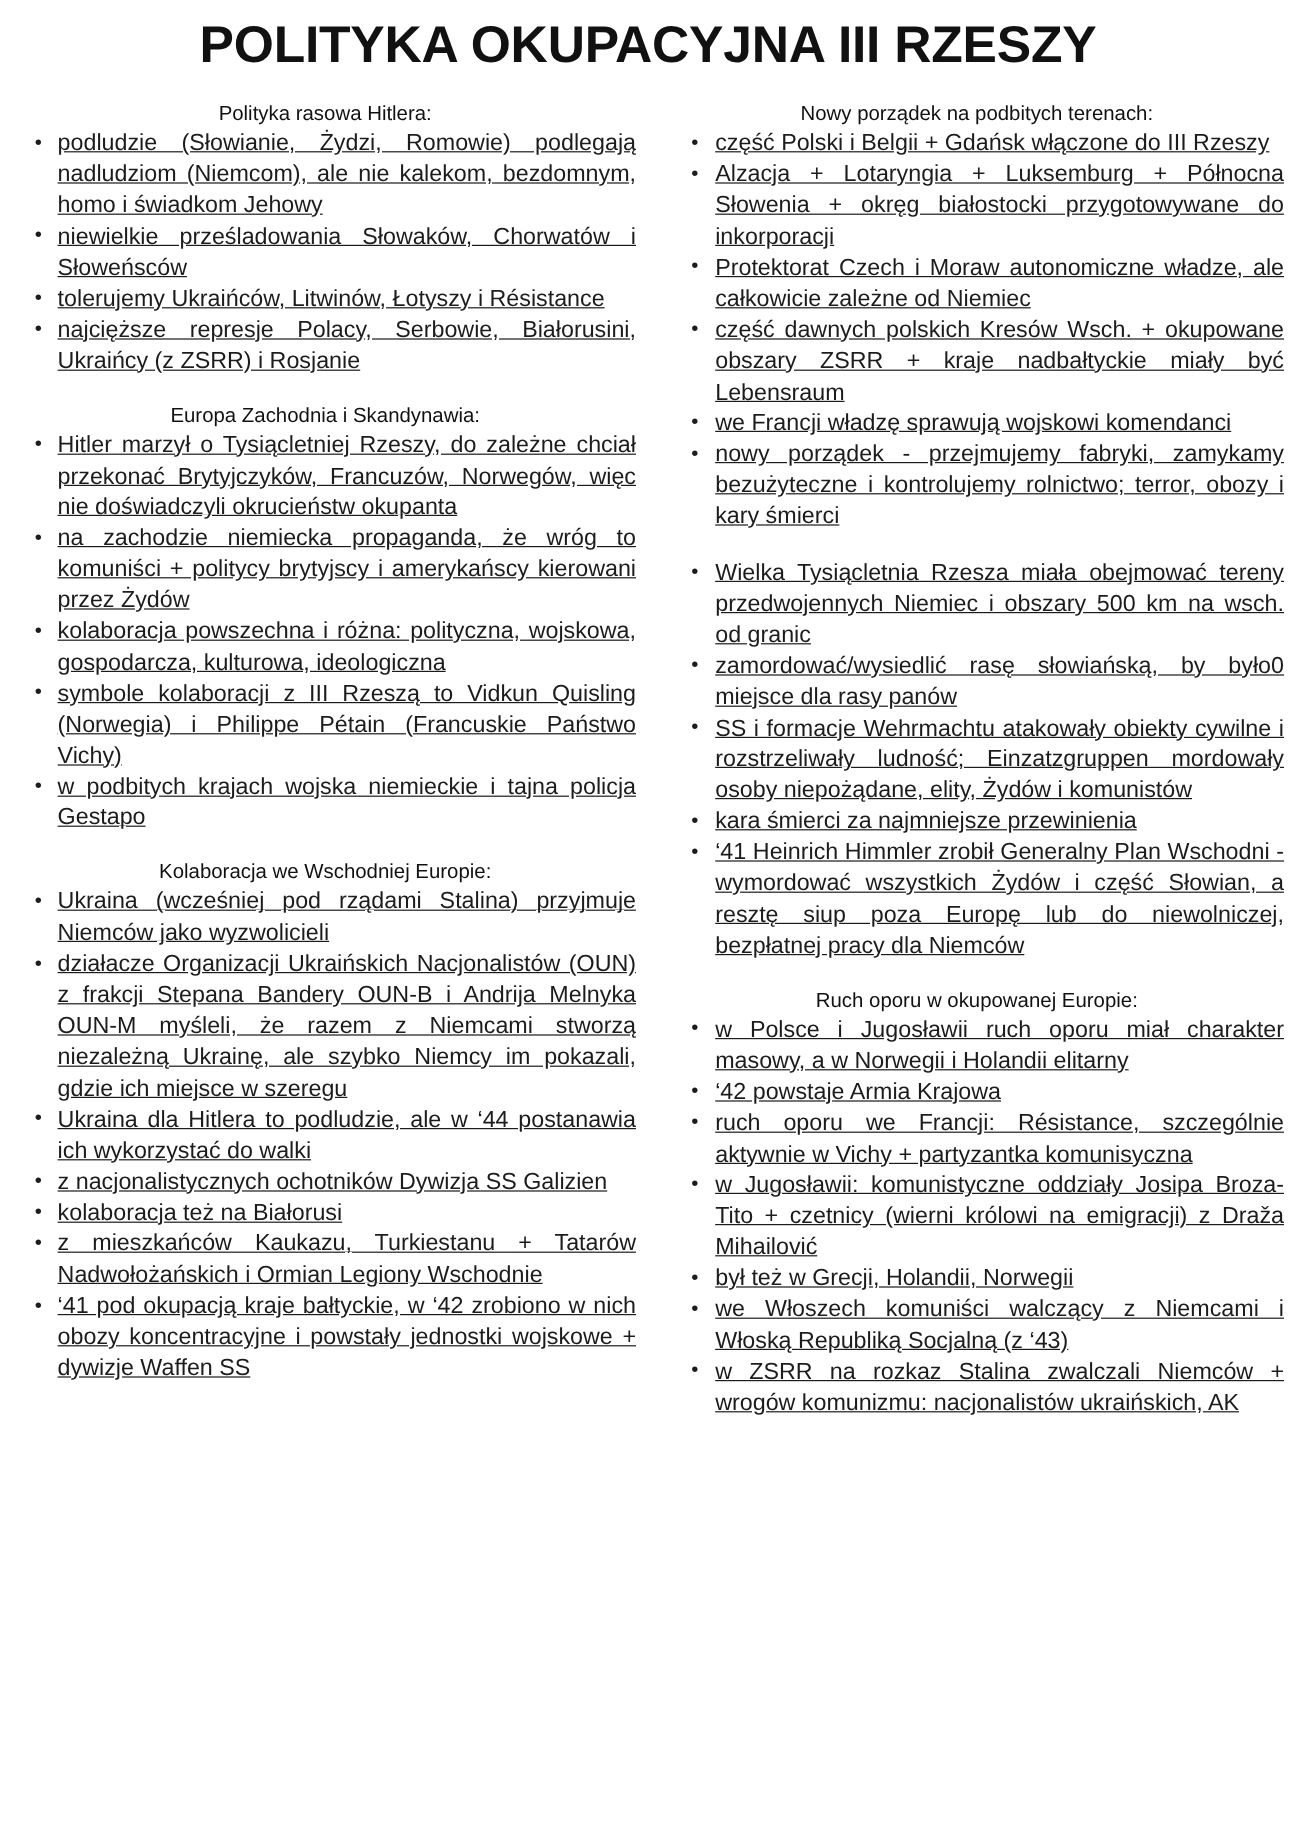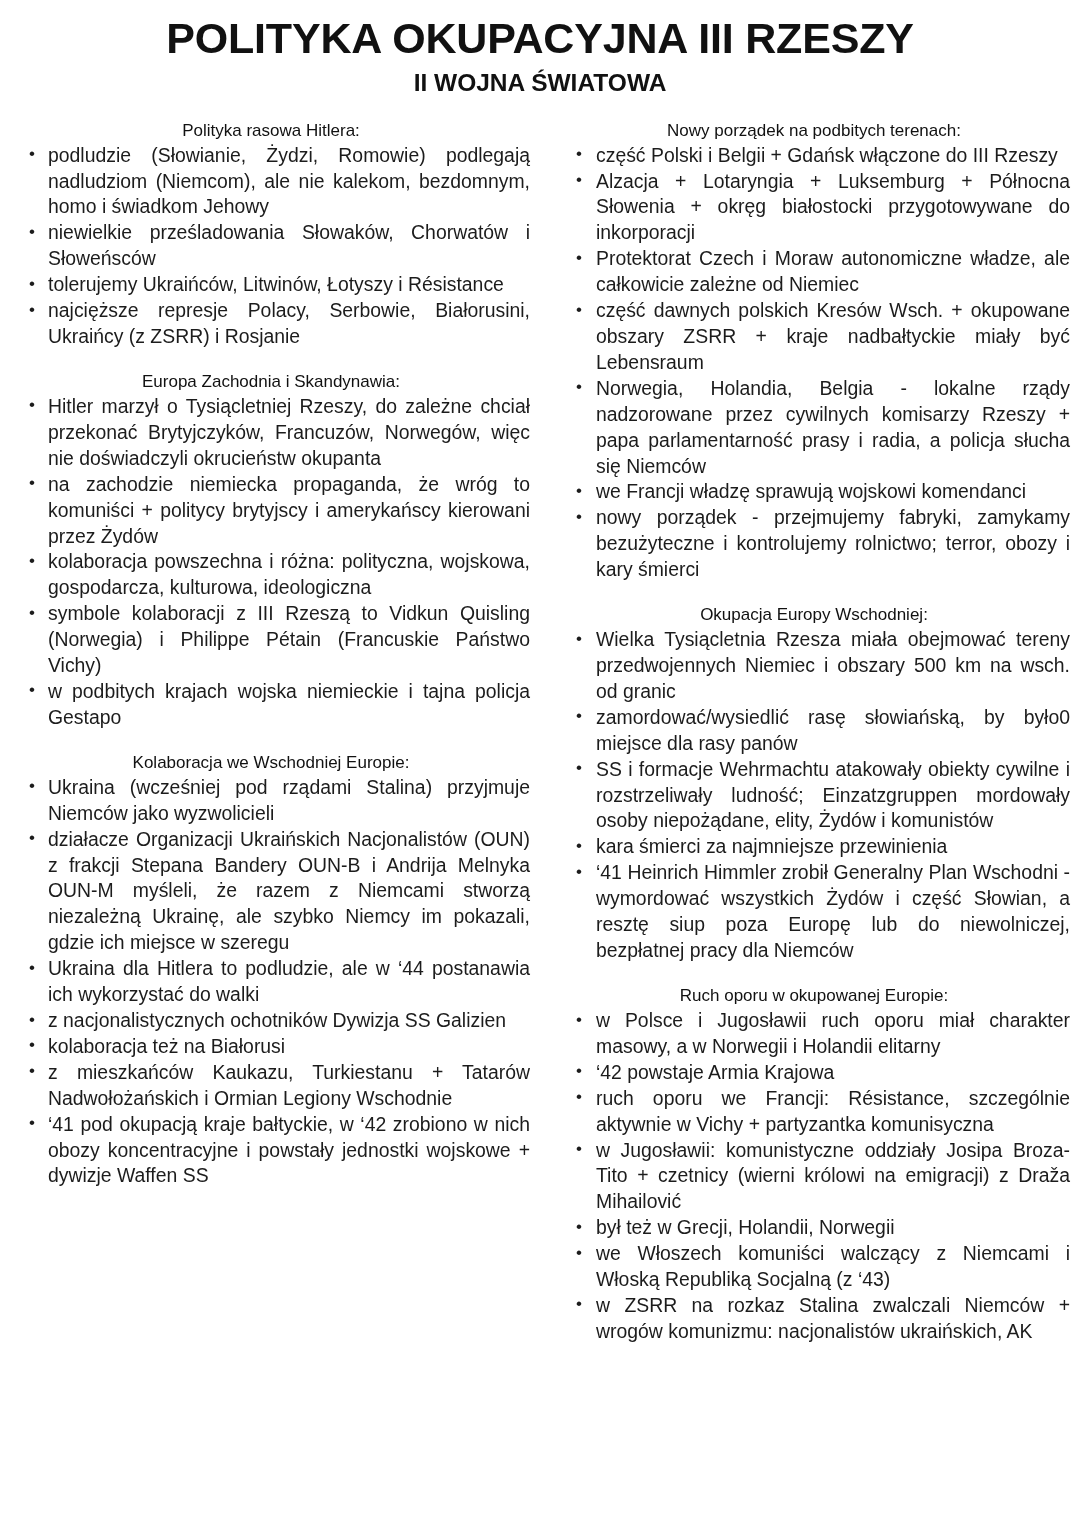--- a/index.html
+++ b/index.html
@@ -79,20 +79,21 @@
   ul.bullets > li {
     position: relative;
     padding-left: 36px;
     font-size: 19.4px;
     line-height: 1.335;
     text-align: justify;
     text-justify: inter-word;
     margin: 0 0 0 0;
     color: #1c1c1c;
     hyphens: none;
+    text-decoration: underline;
   }
   ul.bullets > li::before {
     content: "\2022";
     position: absolute;
     left: 17px;
     top: -0.5px;
     font-size: 17px;
     line-height: 1.42;
     color: #1c1c1c;
   }
@@ -104,21 +105,20 @@
   .col-right ul.bullets > li { padding-left: 38px; }
   .col-right ul.bullets > li::before { left: 18px; }
 </style>
 </head>
 <body>
 
 <div class="page">
 
   <div class="title-block">
     <h1 class="doc-title">POLITYKA OKUPACYJNA III RZESZY</h1>
-    <h2 class="doc-subtitle">II WOJNA ŚWIATOWA</h2>
   </div>
 
   <div class="columns">
     <div class="col col-left" id="left-column">
         <div class="section">
           <div class="section-heading">Polityka rasowa Hitlera:</div>
           <ul class="bullets">
             <li>
               <span class="txt">podludzie (Słowianie, Żydzi, Romowie) podlegają nadludziom (Niemcom), ale nie kalekom, bezdomnym, homo i świadkom Jehowy</span>
             </li>
@@ -190,32 +190,28 @@
             <li>
               <span class="txt">Alzacja + Lotaryngia + Luksemburg + Północna Słowenia + okręg białostocki przygotowywane do inkorporacji</span>
             </li>
             <li>
               <span class="txt">Protektorat Czech i Moraw autonomiczne władze, ale całkowicie zależne od Niemiec</span>
             </li>
             <li>
               <span class="txt">część dawnych polskich Kresów Wsch. + okupowane obszary ZSRR + kraje nadbałtyckie miały być Lebensraum</span>
             </li>
             <li>
-              <span class="txt">Norwegia, Holandia, Belgia - lokalne rządy nadzorowane przez cywilnych komisarzy Rzeszy + papa parlamentarność prasy i radia, a policja słucha się Niemców</span>
-            </li>
-            <li>
               <span class="txt">we Francji władzę sprawują wojskowi komendanci</span>
             </li>
             <li>
               <span class="txt">nowy porządek - przejmujemy fabryki, zamykamy bezużyteczne i kontrolujemy rolnictwo; terror, obozy i kary śmierci</span>
             </li>
           </ul>
         </div>
         <div class="section">
-          <div class="section-heading">Okupacja Europy Wschodniej:</div>
           <ul class="bullets">
             <li>
               <span class="txt">Wielka Tysiącletnia Rzesza miała obejmować tereny przedwojennych Niemiec i obszary 500 km na wsch. od granic</span>
             </li>
             <li>
               <span class="txt">zamordować/wysiedlić rasę słowiańską, by było0 miejsce dla rasy panów</span>
             </li>
             <li>
               <span class="txt">SS i formacje Wehrmachtu atakowały obiekty cywilne i rozstrzeliwały ludność; Einzatzgruppen mordowały osoby niepożądane, elity, Żydów i komunistów</span>
             </li>

